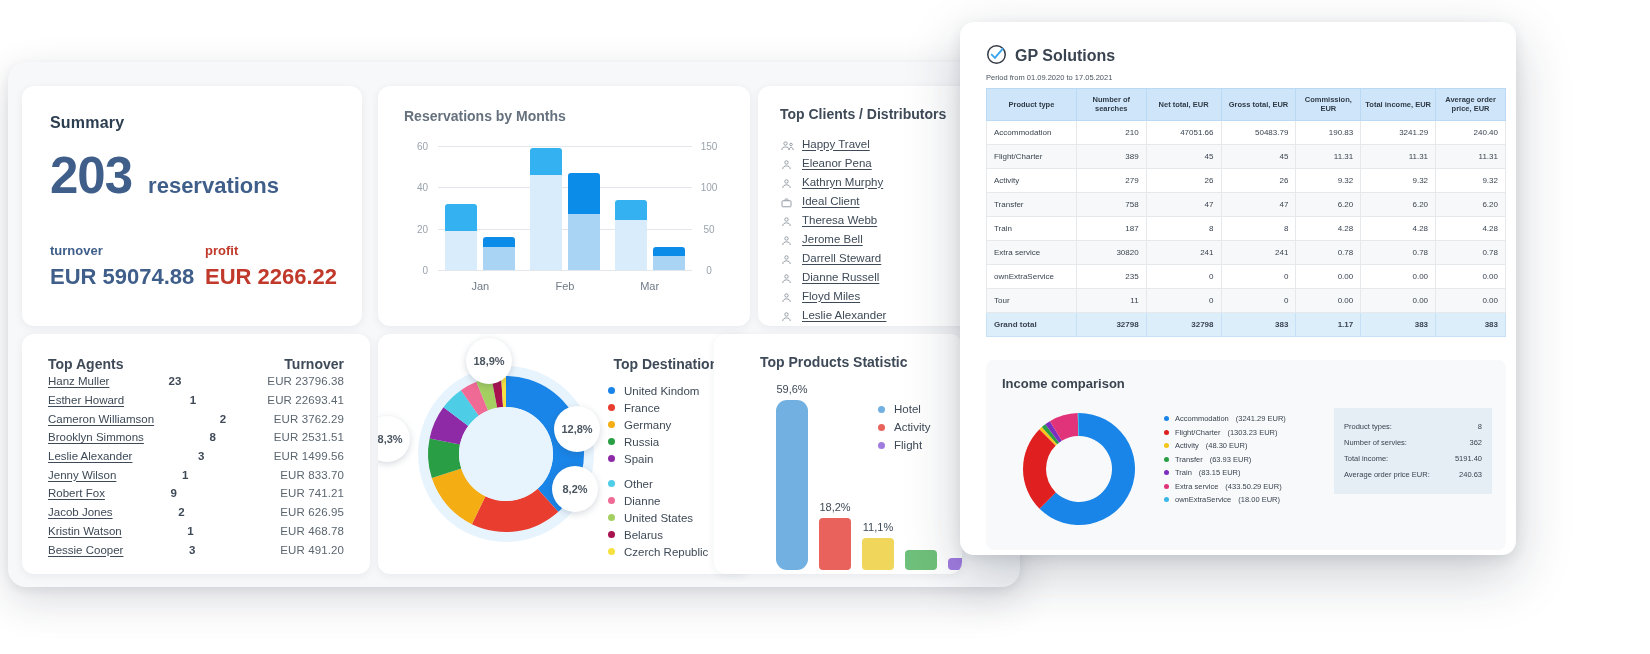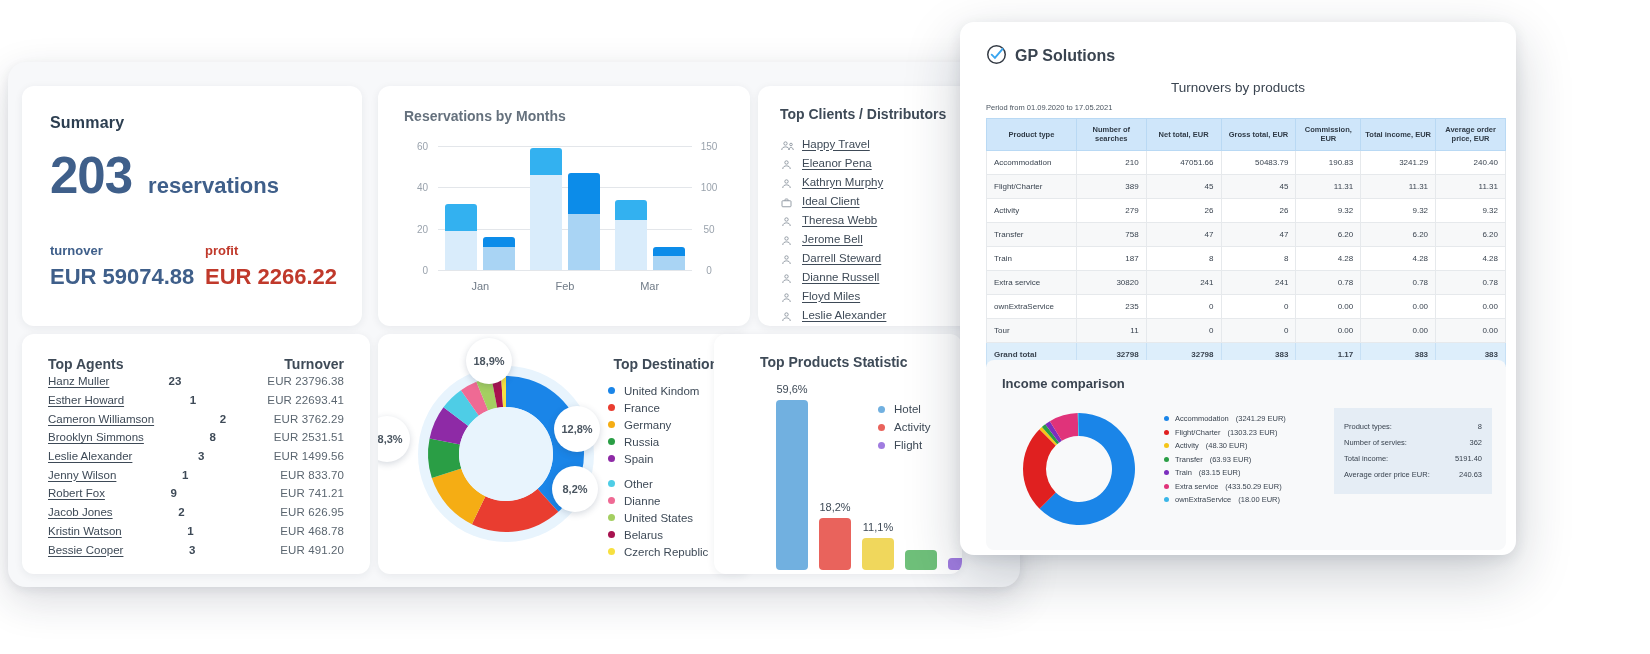--- a/index.html
+++ b/index.html
@@ -430,21 +430,21 @@
           <span class="leg-dot" style="background: rgb(247, 224, 64);"></span>
           <span>Czerch Republic</span>
         </div>
       </div>
   </div>
 
   <div class="card" id="card-products">
     <div class="card-title">Top Products Statistic</div>
     <div class="prod-area">
       <div class="prod-bars" id="prod-bars">
-          <div class="prod-bar" style="height: 170px; background: rgb(113, 176, 224);">
+          <div class="prod-bar" style="height: 170px; background: rgb(113, 176, 224); border-radius: 11px;">
             <div class="prod-lbl">59,6%</div>
           </div>
           <div class="prod-bar" style="height: 51.9128px; background: rgb(233, 99, 92);">
             <div class="prod-lbl">18,2%</div>
           </div>
           <div class="prod-bar" style="height: 31.6611px; background: rgb(240, 215, 92);">
             <div class="prod-lbl">11,1%</div>
           </div>
           <div class="prod-bar" style="height: 19.9664px; background: rgb(111, 192, 122);"></div>
           <div class="prod-bar" style="height: 11.6946px; background: rgb(160, 124, 224);"></div>
@@ -481,21 +481,20 @@
   <div class="brand">
     <span class="brand-mark">
       <svg width="21" height="21" viewBox="0 0 24 24">
         <circle cx="12" cy="12" r="10" fill="none" stroke="#333a44" stroke-width="1.7"></circle>
         <path d="M6.5 12.2 L10.2 15.8 L19 5.6" fill="none" stroke="#3aa6f0" stroke-width="2.2" stroke-linecap="round"></path>
       </svg>
     </span>
     <span class="brand-name">GP Solutions</span>
   </div>
 
-  <div class="rep-title">Turnovers by products</div>
   <div class="rep-period">Period from 01.09.2020 to 17.05.2021</div>
 
   <table class="tbl">
     <thead>
         <tr id="tbl-head">
           <th style="width: 18%;">Product type</th>
           <th style="width: 14%;">Number of searches</th>
           <th style="width: 15%;">Net total, EUR</th>
           <th style="width: 15%;">Gross total, EUR</th>
           <th style="width: 13%;">Commission, EUR</th>

